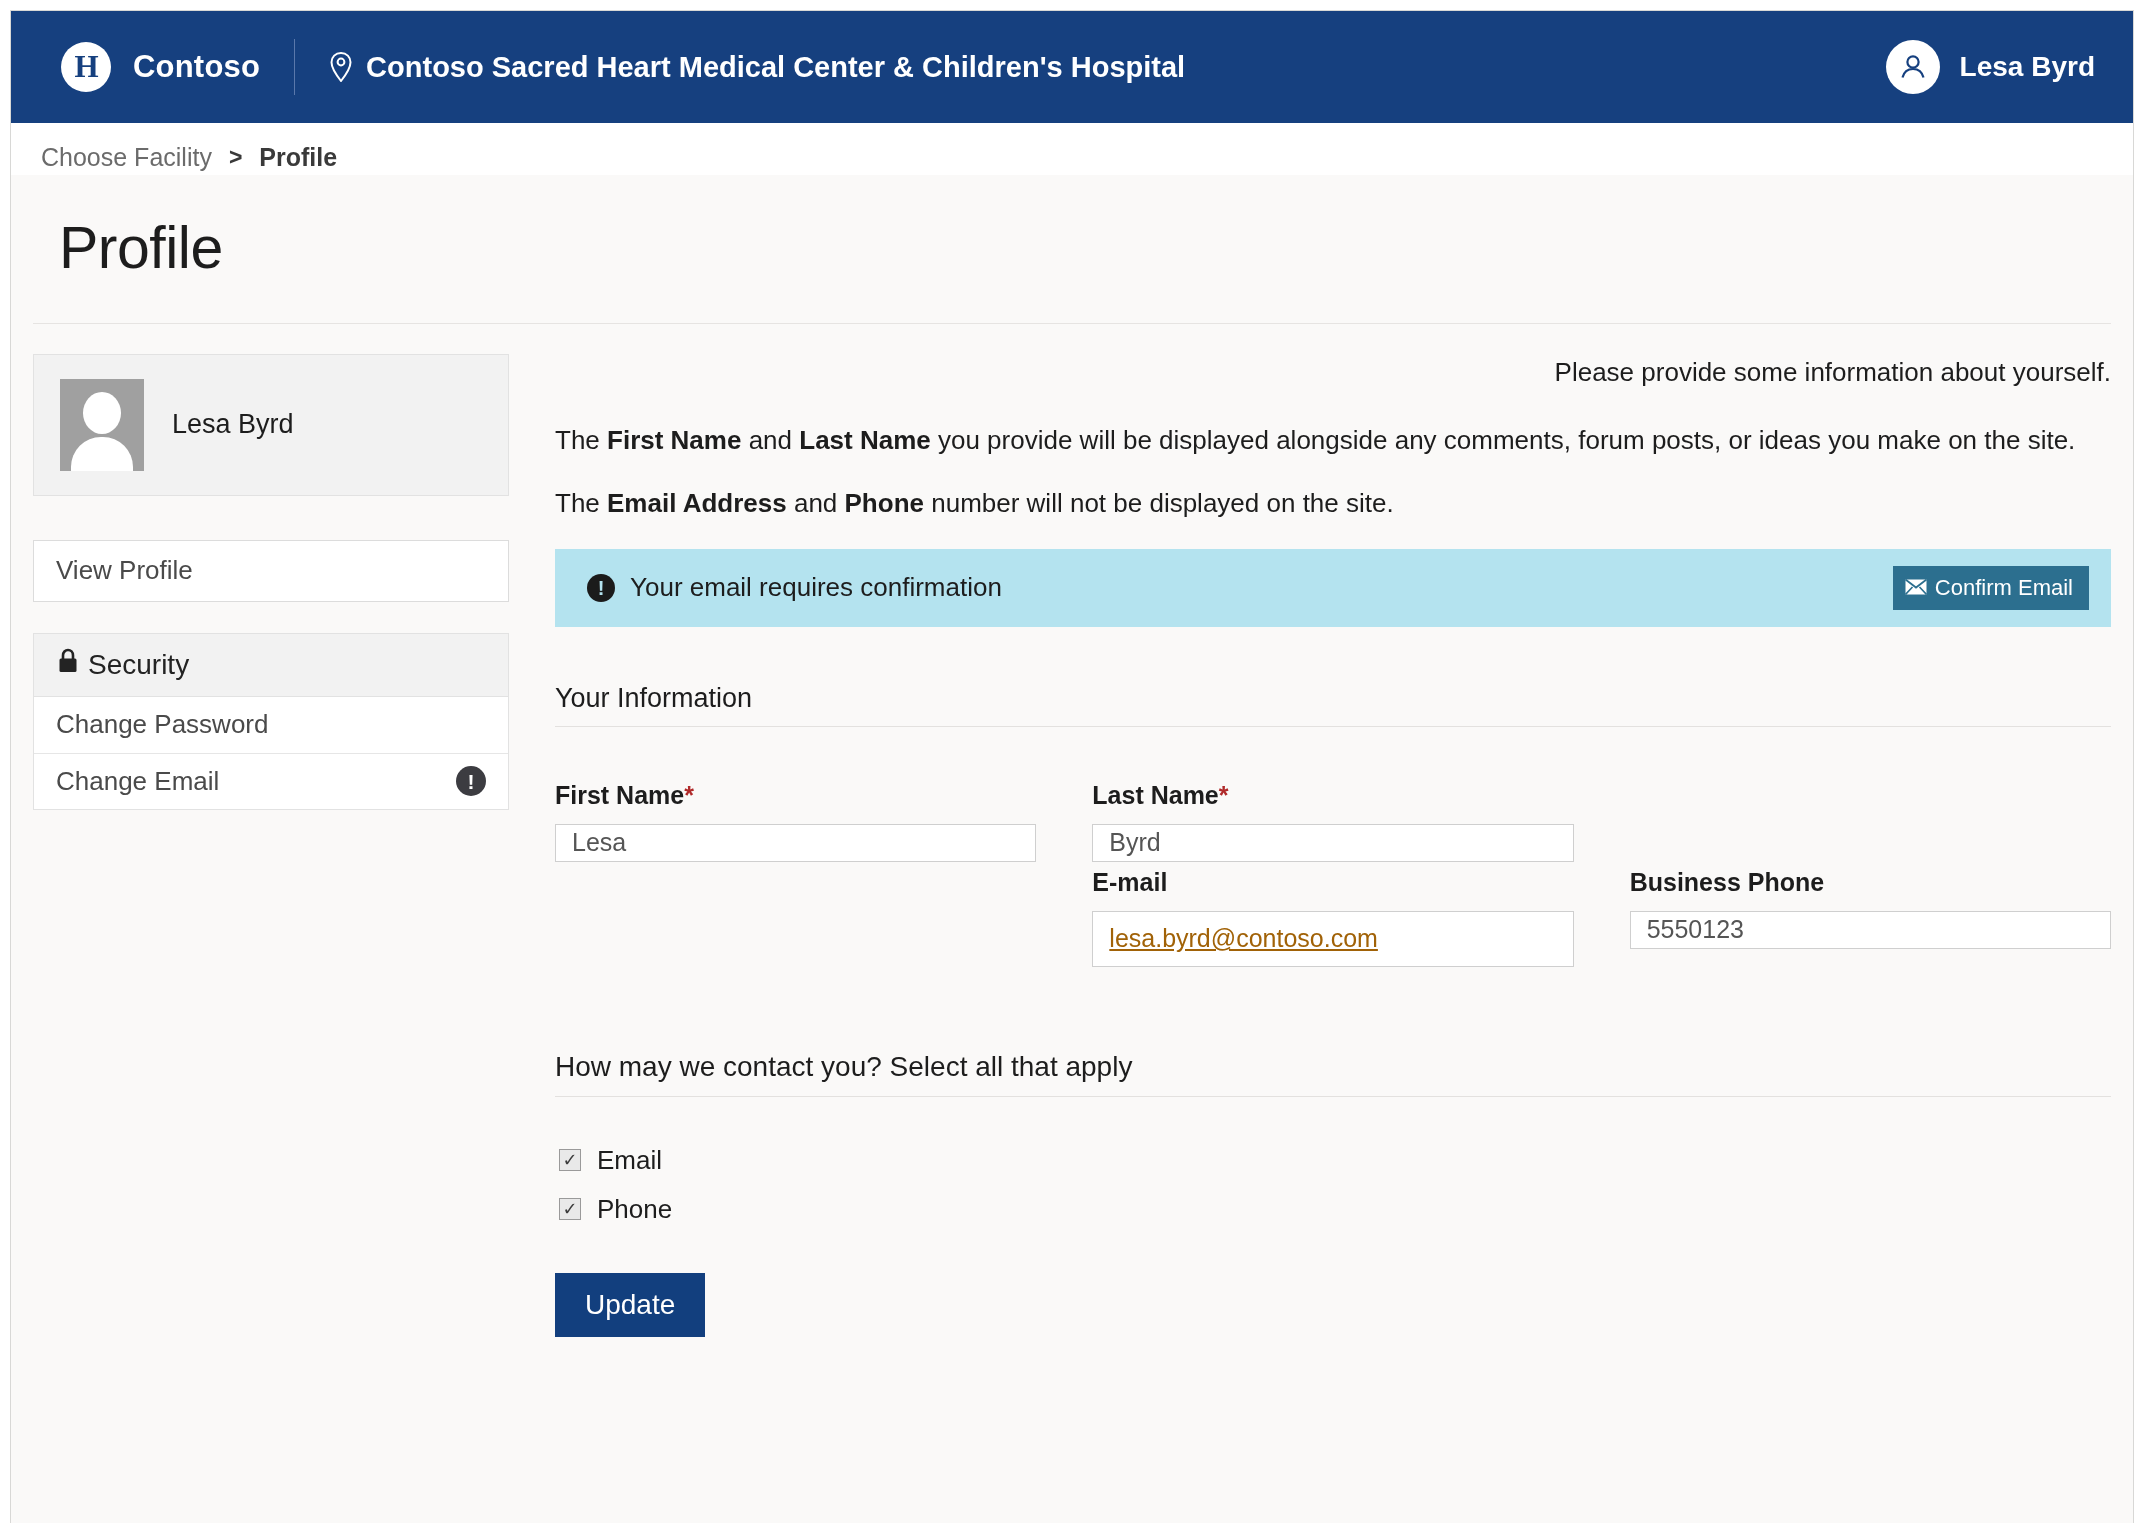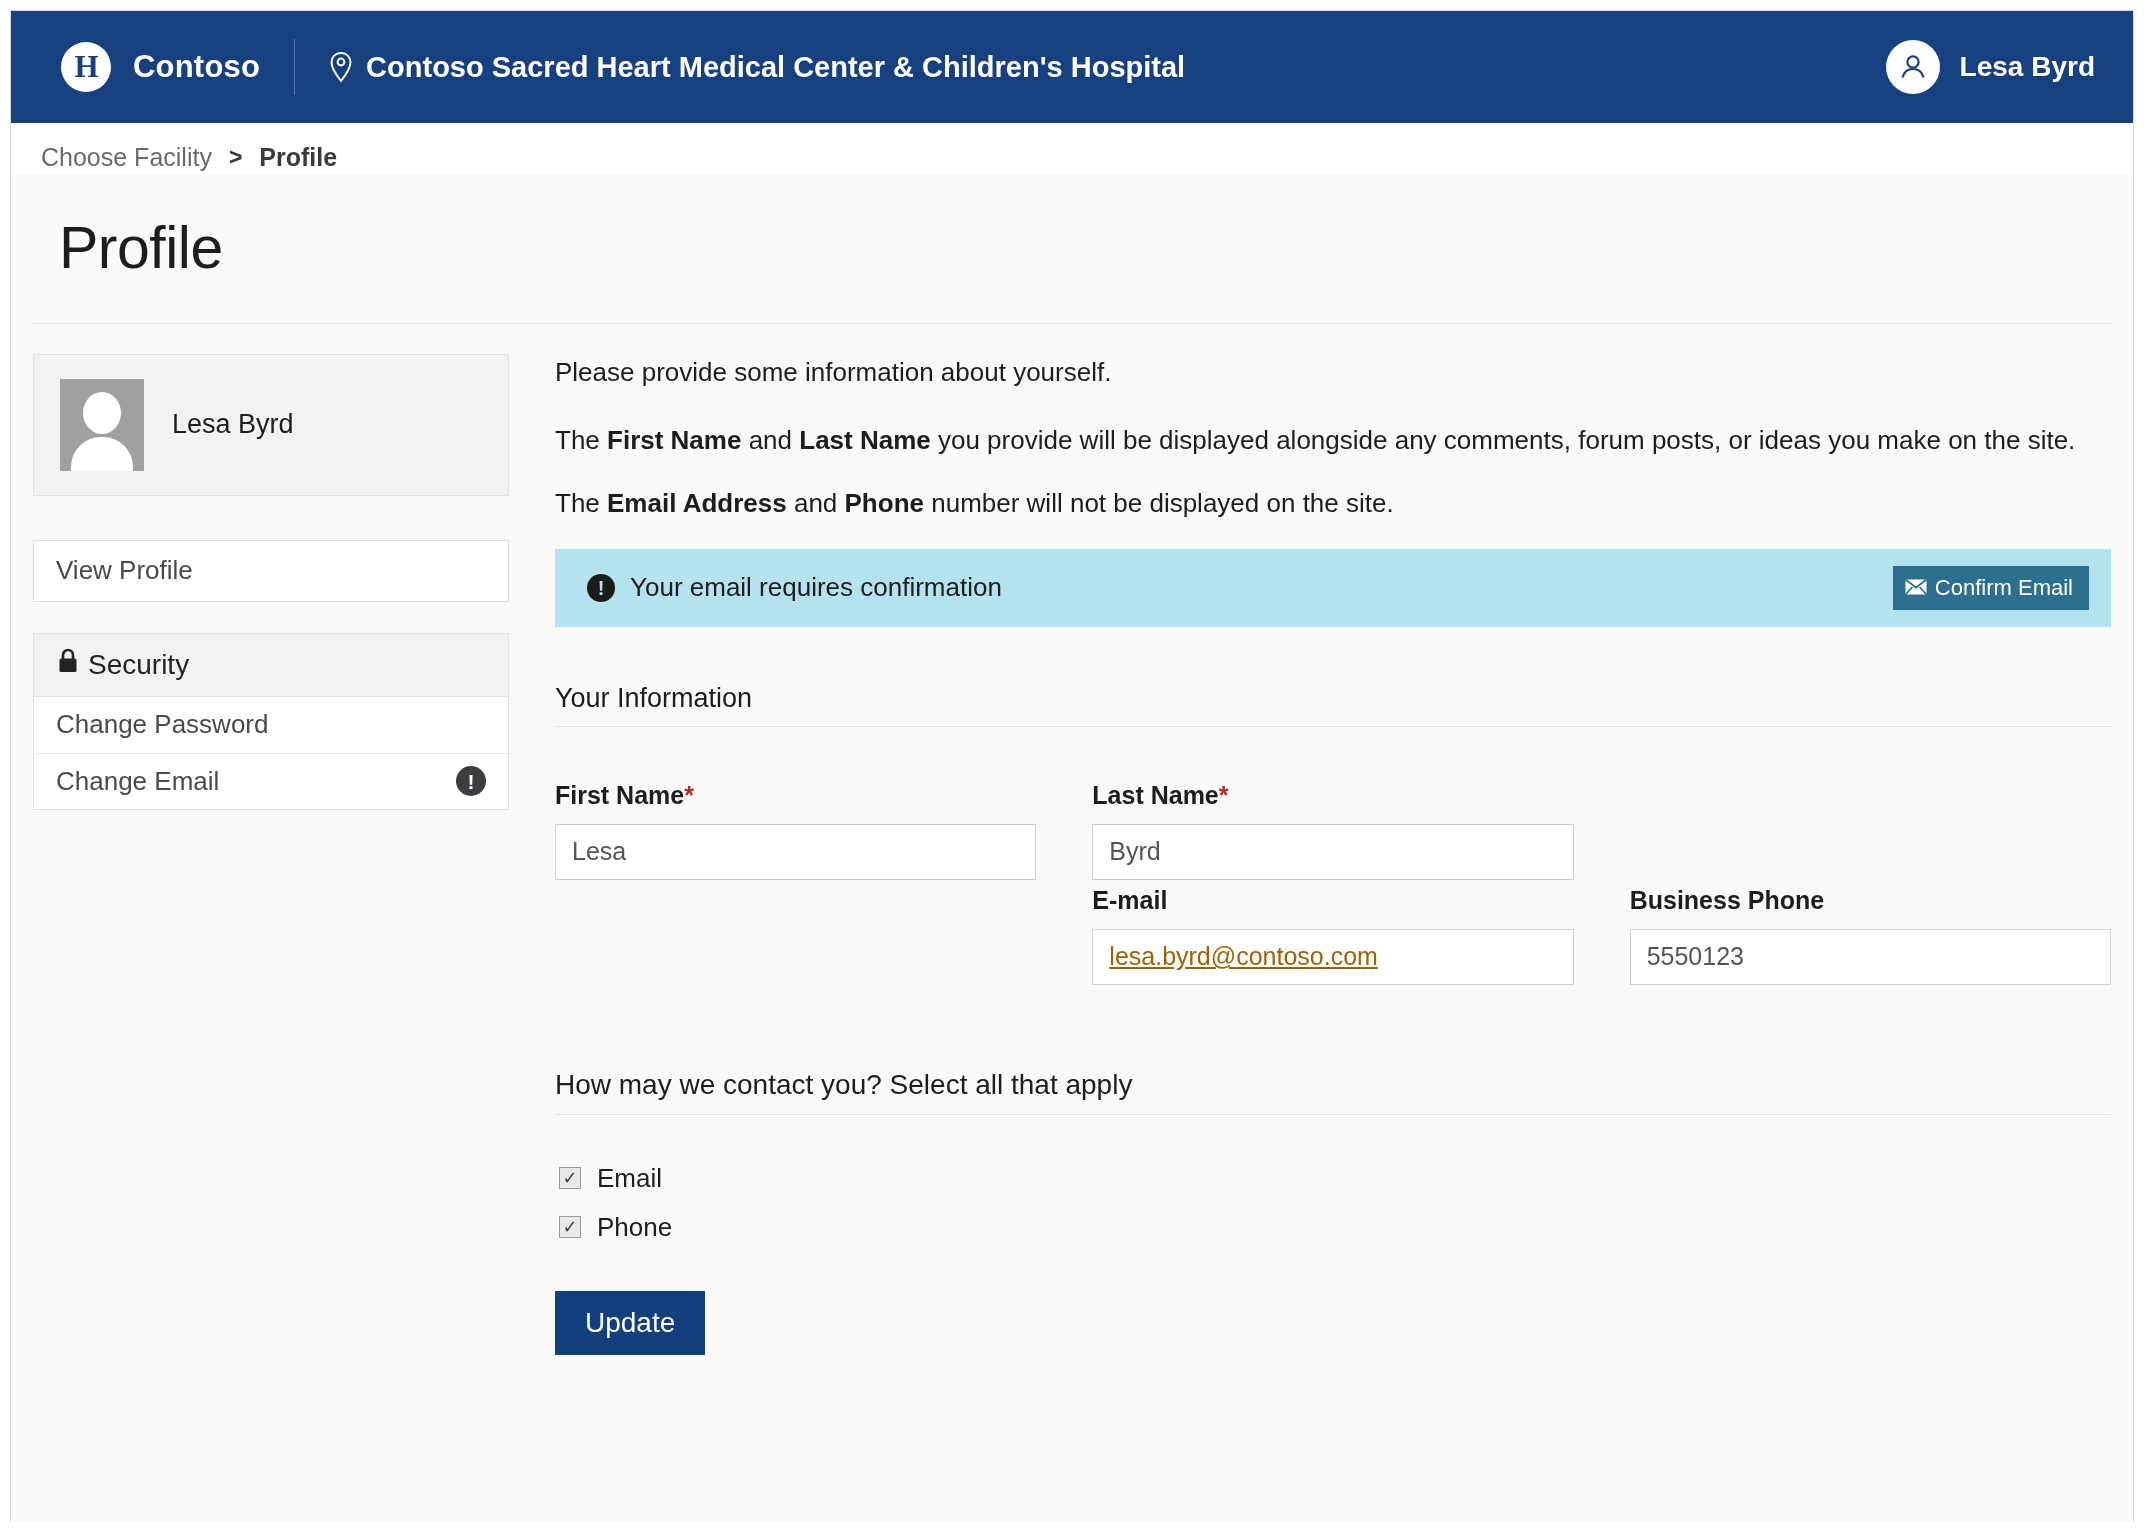--- a/index.html
+++ b/index.html
@@ -196,21 +196,21 @@
     color: #ffffff;
     display: flex; align-items: center; justify-content: center;
     font-size: 21px; font-weight: bold;
     line-height: 1;
     font-family: "Liberation Sans", sans-serif;
   }
 
   
   .intro { font-size: 26px; color: #1d1d1d; line-height: 1.45; }
   .intro p { margin: 0 0 26px 0; }
-  .intro p:first-child { margin-bottom: 30px; }
+  .intro p:first-child { margin-bottom: 30px; text-align: right; }
   .intro b { font-weight: bold; }
 
   .banner {
     background: #b4e3ef;
     display: flex;
     align-items: center;
     padding: 0 22px 0 32px;
     height: 78px;
     margin-top: 20px;
   }
@@ -255,21 +255,21 @@
   .field { margin-bottom: 6px; }
   .field-label {
     font-size: 25px;
     font-weight: bold;
     color: #1d1d1d;
     margin-bottom: 14px;
   }
   .req { color: #b02a2a; font-weight: bold; }
   .field-input {
     width: 100%;
-    height: 56px;
+    height: 38px;
     border: 1px solid #cfcfcf;
     background: #ffffff;
     font-size: 25px;
     color: #555555;
     padding: 0 16px;
     font-family: "Liberation Sans", sans-serif;
     outline: none;
   }
   .field-input::placeholder { color: #6e6e6e; }
   .field-readonly {

